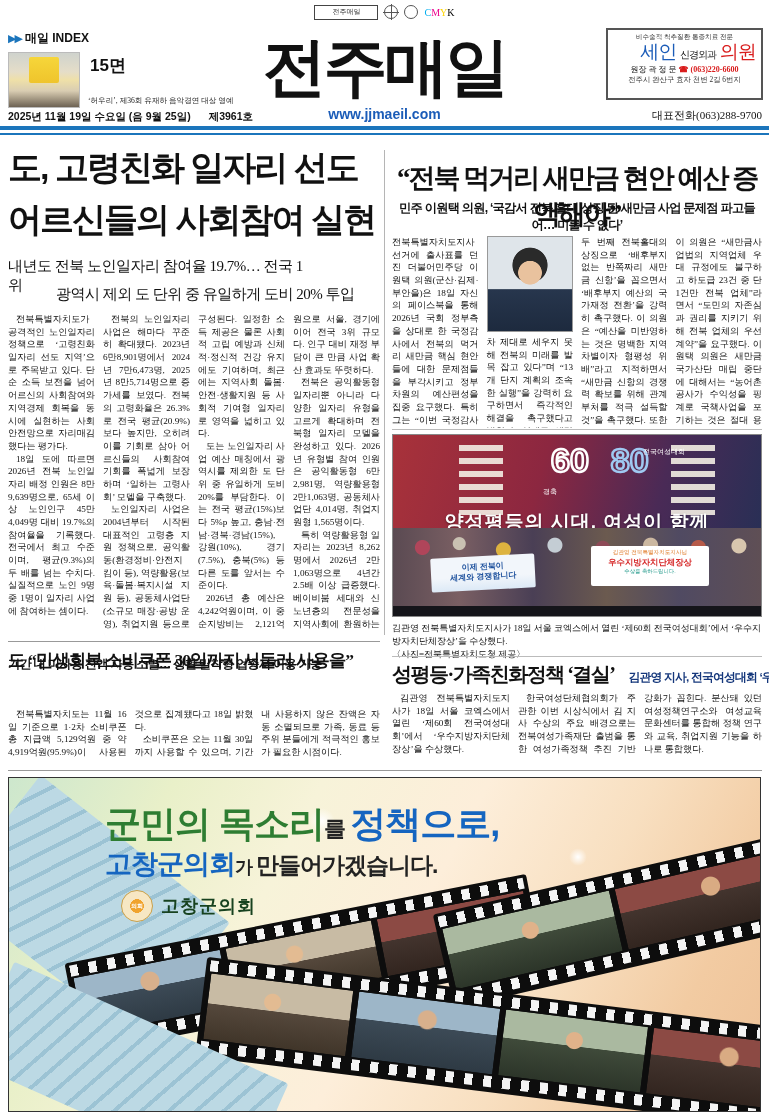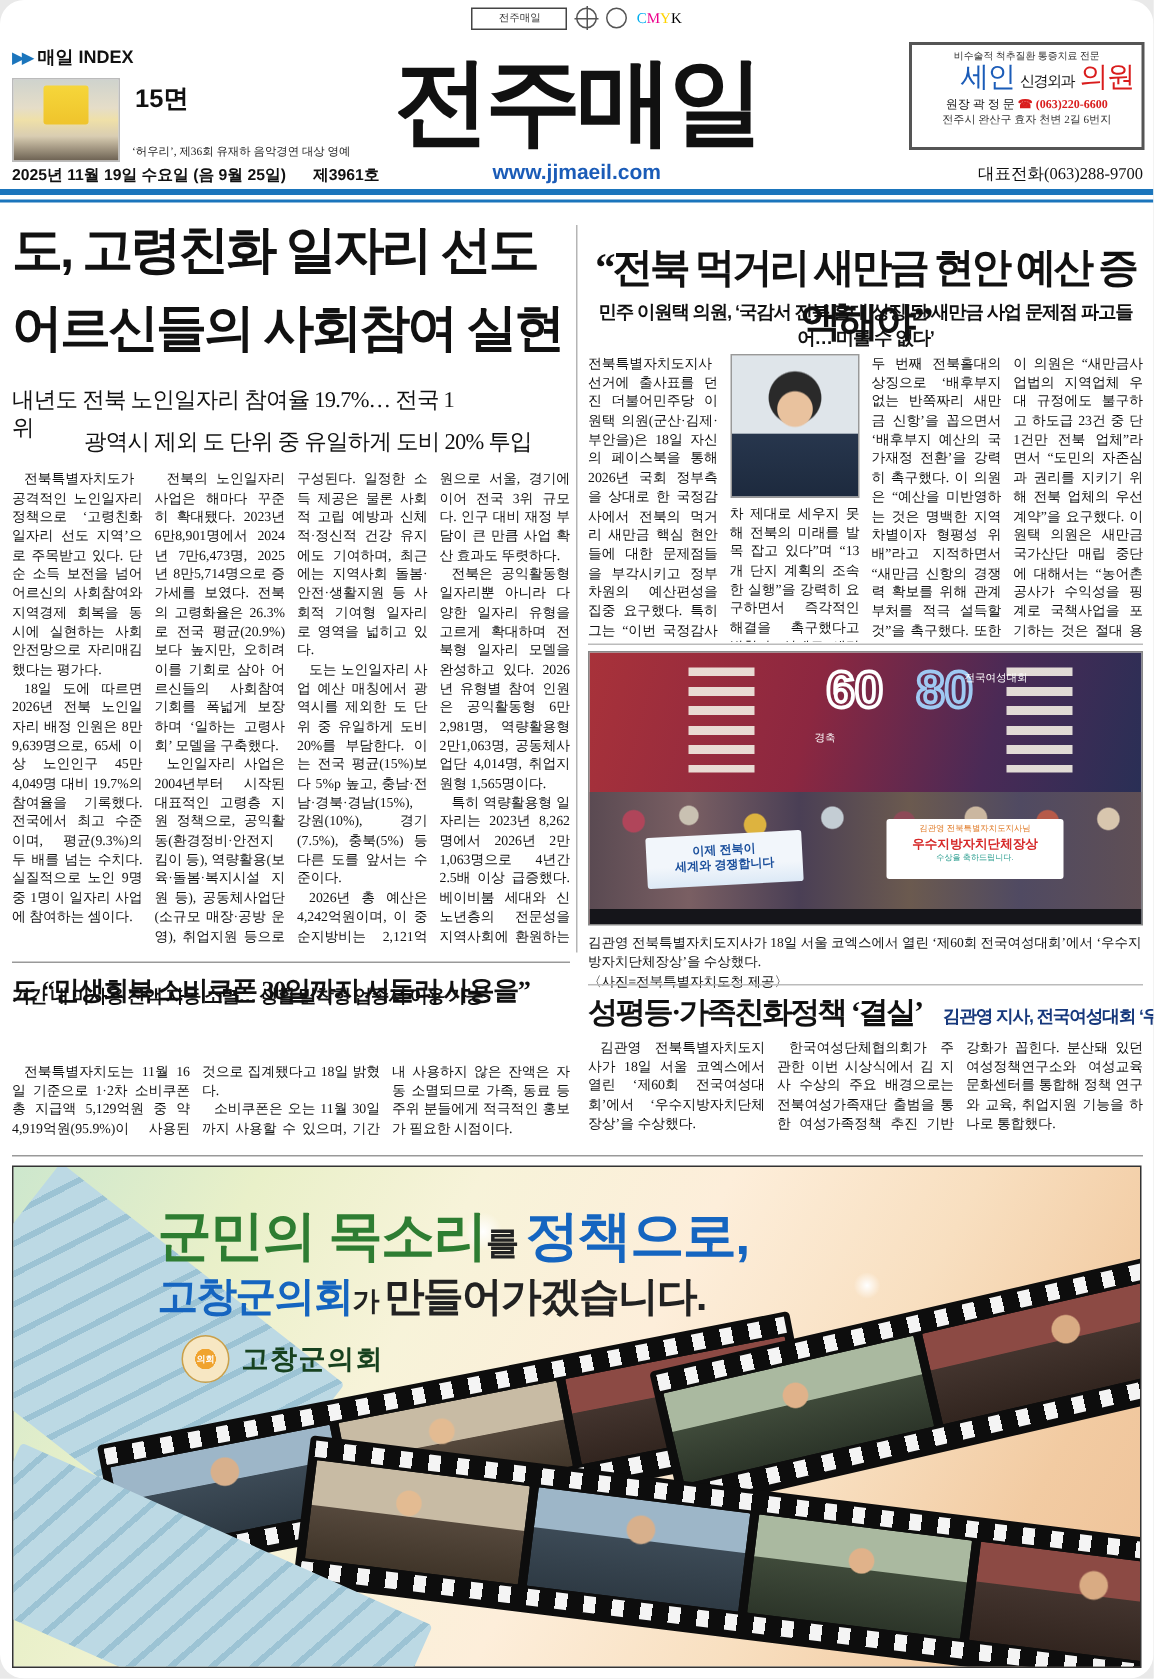--- a/index.html
+++ b/index.html
@@ -1,17 +1,17 @@
 <!DOCTYPE html>
 <html><head>
 <meta charset="utf-8">
 <style>
   html,body{margin:0;padding:0;background:#e9e9e9;}
   .page{position:relative;width:769px;height:1119px;margin:0 auto;background:#ffffff;overflow:hidden;
-        font-family:"Liberation Serif","DejaVu Serif",serif;color:#111;border-radius:16px;}
+        font-family:"Liberation Serif","DejaVu Serif",serif;color:#111;}
   .abs{position:absolute;}
   .gothic{font-family:"Liberation Sans","DejaVu Sans",sans-serif;}
   
   .printbar{top:3px;left:0;width:769px;height:18px;display:flex;align-items:center;justify-content:center;gap:6px;}
   .printbox{width:62px;height:13px;border:1px solid #444;font-size:7px;display:flex;align-items:center;justify-content:center;color:#333;}
   .regmark{width:12px;height:12px;border:1px solid #555;border-radius:50%;position:relative;}
   .regmark.cross:before{content:"";position:absolute;left:50%;top:-2px;bottom:-2px;width:1px;background:#555;}
   .regmark.cross:after{content:"";position:absolute;top:50%;left:-2px;right:-2px;height:1px;background:#555;}
   .cmyk{font-size:10px;font-weight:normal;letter-spacing:0;}
   .cmyk .c{color:#00aeef}.cmyk .m{color:#ec008c}.cmyk .y{color:#ffd400}.cmyk .k{color:#000}
@@ -102,21 +102,21 @@
   .cpbody{top:708px;left:8px;width:372px;height:60px;overflow:hidden;column-count:3;column-gap:8px;font-size:9.2px;line-height:1.38;text-align:justify;}
   .cpbody p{margin:0;text-indent:8px;}
   .hr-full{top:770px;left:8px;width:754px;height:1px;background:#999;}
   
   .ad{top:777px;left:8px;width:753px;height:335px;border:1px solid #333;box-sizing:border-box;overflow:hidden;
       background:linear-gradient(118deg,#cde7cd 0%,#e9f0c9 18%,#f7f3d9 34%,#fdeeda 52%,#f8dfc0 70%,#f2cba2 86%,#eec197 100%);}
   .spark{position:absolute;border-radius:50%;background:radial-gradient(circle,#ffffff 0%,rgba(255,255,255,0) 70%);}
   .ad-l1{position:absolute;top:22px;left:96px;font-family:"Liberation Sans",sans-serif;font-weight:900;letter-spacing:-1px;}
   .ad-l1 .g{color:#2e7d32;font-size:36px;} .ad-l1 .k{color:#222;font-size:22px;} .ad-l1 .b{color:#1565c0;font-size:36px;}
   .ad-l2{position:absolute;top:68px;left:96px;font-family:"Liberation Sans",sans-serif;font-weight:900;letter-spacing:-1px;}
-  .ad-l2 .b{color:#1565c0;font-size:27px;} .ad-l2 .k{color:#222;font-size:27px;margin-top:12px;} .ad-l2 .sm{font-size:18px;color:#222;}
+  .ad-l2 .b{color:#1565c0;font-size:27px;} .ad-l2 .k{color:#222;font-size:23px;margin-top:12px;} .ad-l2 .sm{font-size:18px;color:#222;}
   .ad-logo{position:absolute;top:112px;left:112px;display:flex;align-items:center;gap:8px;}
   .emblem{width:30px;height:30px;border-radius:50%;background:radial-gradient(circle,#f0a32e 0 32%,#f7e7c3 33% 75%,#e8c87e 76%);border:1px solid #caa04a;display:flex;align-items:center;justify-content:center;color:#fff;font-size:6px;font-weight:bold;}
   .ad-org{font-size:18px;font-weight:900;color:#17421f;font-family:"Liberation Sans",sans-serif;letter-spacing:1px;}
   .strip{position:absolute;background:#0d0d0d;border-radius:3px;}
   .sprk{height:11px;background:repeating-linear-gradient(90deg,#f4f4f4 0 8px,#0d0d0d 8px 19px);margin:3px 4px 0 4px;}
   .sprk.b{margin:0 4px 3px 4px;}
   .frames{display:flex;gap:6px;padding:2px 6px;height:calc(100% - 34px);}
   .frame{flex:1;border-radius:1px;}
   .ph1{background:radial-gradient(circle at 50% 30%, #d8b08c 9px, transparent 10px),linear-gradient(180deg,#9db6c8 40%,#3c4a56 41%,#2e3a44 100%);}
   .ph2{background:radial-gradient(circle at 45% 32%, #e3bb92 8px, transparent 9px),linear-gradient(180deg,#c8bba4 45%,#55483c 46%,#403529 100%);}
@@ -200,20 +200,21 @@
   <div class="abs hr1" style="top:429px;"></div>
 
   <div class="abs pblock">
     <div class="trigram left"></div>
     <div class="trigram right"></div>
     <div class="badge6080">
       <span class="b60">60</span><span class="b80">80</span>
     </div>
     <div class="badgetxt bt1">전국여성대회</div>
     <div class="badgetxt bt2">경축</div>
+    <div class="ptitle">양성평등의 시대, 여성이 함께</div>
     <div class="crowd"></div>
     <div class="placard plc-left">
       <div>이제 전북이</div>
       <div>세계와 경쟁합니다</div>
     </div>
     <div class="placard plc-right">
       <div class="r1">김관영 전북특별자치도지사님</div>
       <div class="r2">우수지방자치단체장상</div>
       <div class="r3">수상을 축하드립니다.</div>
     </div>

